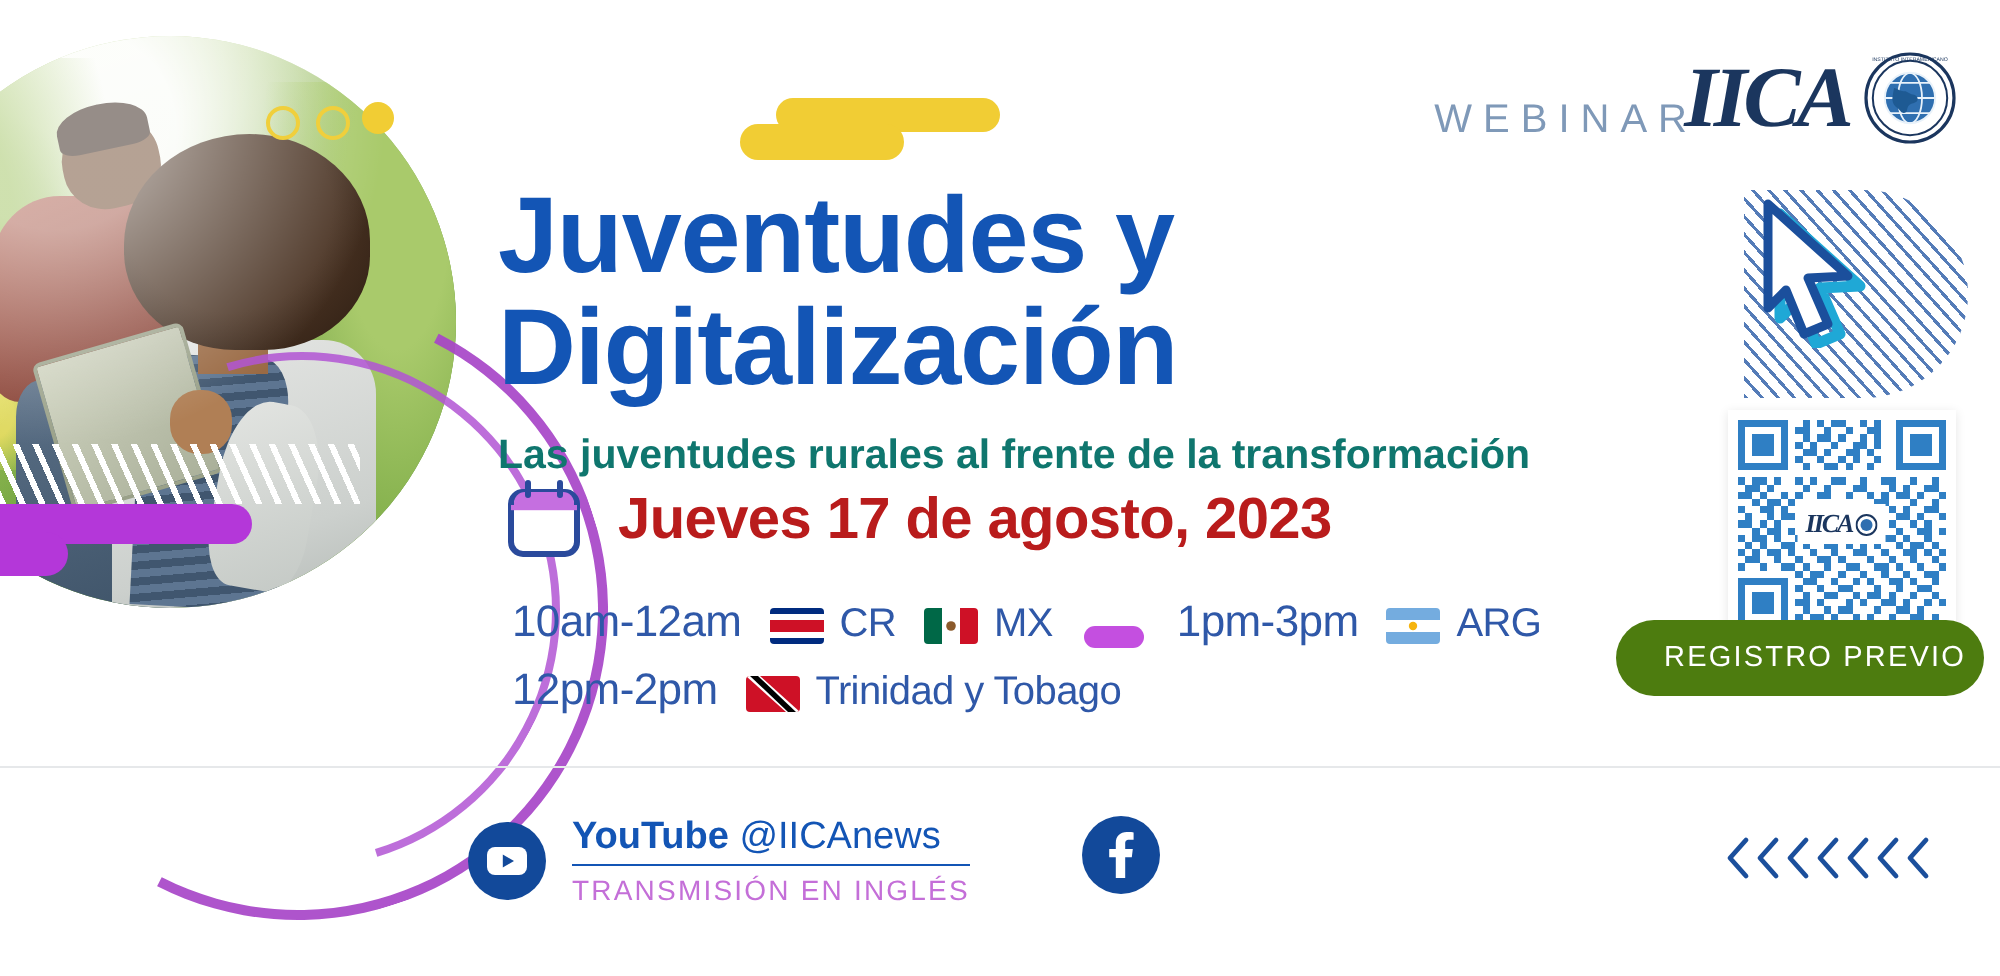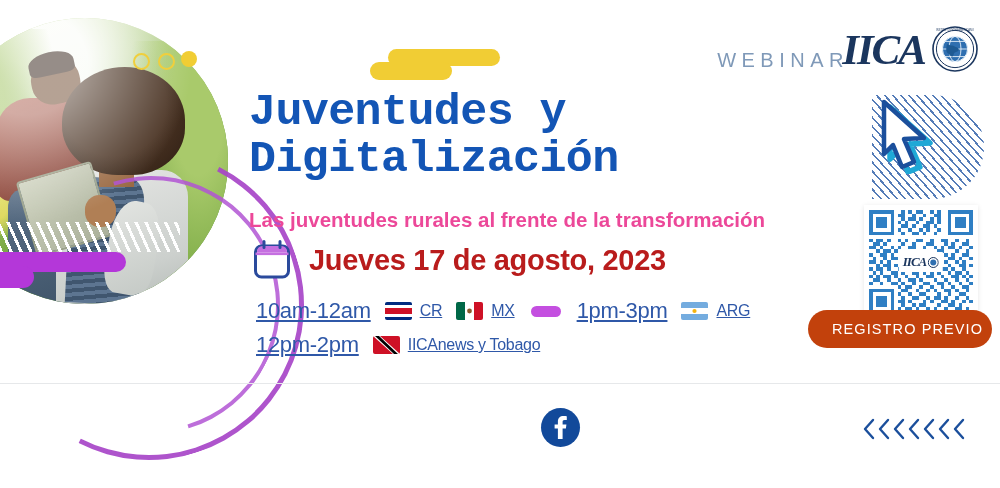--- a/index.html
+++ b/index.html
@@ -231,21 +231,21 @@
     font-family: "Liberation Serif", serif;
     font-style: italic; font-weight: 700;
     font-size: 13px; letter-spacing: -1px;
     color: #1b365e;
     display: flex; align-items: center; gap: 2px;
   }
   #registro-button {
     position: absolute; right: 8px; top: 310px;
     width: 184px; height: 38px;
     border-radius: 19px;
-    background: #c2410c;
+    background: #4d7c0f;
     color: #ffffff;
     border: none;
     font-family: "Liberation Sans", sans-serif;
     font-size: 14.5px;
     letter-spacing: 1.1px;
     display: flex; align-items: center;
     padding-left: 24px;
     cursor: pointer;
   }
 
@@ -253,59 +253,57 @@
   #content { position: absolute; left: 249px; top: 50px; width: 600px; }
   #webinar-label {
     font-size: 20px;
     letter-spacing: 5.5px;
     color: #7f99b8;
     line-height: 1;
     text-align: right;
   }
   #main-title {
     margin-top: 20px;
-    font-size: 45px;
+    font-size: 54px;
     font-weight: 700;
     color: #1355b5;
     letter-spacing: -0.6px;
     line-height: 1.04;
-    font-family: Liberation Mono, monospace;
   }
   #subtitle {
-    margin-top: 23px;
+    margin-top: 13px;
     font-size: 20.5px;
     font-weight: 700;
-    color: #ec4899;
+    color: #0f766e;
     line-height: 1.3;
     max-width: 600px;
   }
 
   
   #date-row {
     position: absolute; left: 253px; top: 240px;
     display: flex; align-items: center; gap: 18px;
   }
   #date-text {
     font-size: 29px; font-weight: 700; color: #b91c1c;
     letter-spacing: -0.3px;
   }
 
   
   #times { position: absolute; left: 256px; top: 298px; }
   .time-line {
-    display: flex; align-items: center;
+    display: flex; align-items: flex-end;
     margin-bottom: 8px;
     font-size: 22px;
     color: #2f58a8;
     letter-spacing: -0.3px;
-    text-decoration: underline;
   }
   .time-val { font-weight: 400; color: #2f58a8; }
   .tz { display: flex; align-items: center; gap: 8px; margin-left: 14px; }
-  .tz-label { font-size: 16px; color: #2f58a8; }
+  .tz-label { font-size: 20px; color: #2f58a8; }
   .flag { display: block; border-radius: 2px; }
   #time-divider {
     width: 30px; height: 11px; border-radius: 6px;
     background: #c44fe0; margin: 0 16px;
   }
 
   
   #footer-divider {
     position: absolute; left: 0; top: 383px;
     width: 1000px; height: 1px;
@@ -691,28 +689,40 @@
       </span>
     </div>
     <div class="time-line">
       <span class="time-val">12pm-2pm</span>
       <span class="tz">
         <svg class="flag" width="27" height="18" viewBox="0 0 27 18">
           <rect width="27" height="18" fill="#ce1126"></rect>
           <path d="M0 0 L7 0 L27 18 L20 18 Z" fill="#ffffff"></path>
           <path d="M2 0 L6 0 L25 18 L21 18 Z" fill="#000000"></path>
         </svg>
-        <span class="tz-label">IICAnews y Tobago</span>
+        <span class="tz-label">Trinidad y Tobago</span>
       </span>
     </div>
   </div>
 
   <div id="footer-divider"></div>
   <div id="footer">
 
+    <div class="social" id="social-youtube">
+      <span class="social-icon">
+        <svg width="21" height="15" viewBox="0 0 21 15">
+          <rect x="0.5" y="0.5" width="20" height="14" rx="4" fill="#ffffff"></rect>
+          <path d="M8.4 4.3 L14 7.5 L8.4 10.7 Z" fill="#12499a"></path>
+        </svg>
+      </span>
+      <span class="social-texts">
+        <span class="social-handle"><b>YouTube</b> <span>@IICAnews</span></span>
+        <span class="social-sub">TRANSMISIÓN EN INGLÉS</span>
+      </span>
+    </div>
 
     <div class="social" id="social-facebook">
       <span class="social-icon">
         <svg width="13" height="23" viewBox="0 0 13 23">
           <path d="M8.6 23V12.6h3.3l.5-4.1H8.6V5.9c0-1.2.3-2 2-2h2.2V.2C12.4.1 11 0 9.4 0 6.1 0 3.9 2 3.9 5.5v3H0.6v4.1h3.3V23z" fill="#ffffff"></path>
         </svg>
       </span>
     </div>
 
   </div>

